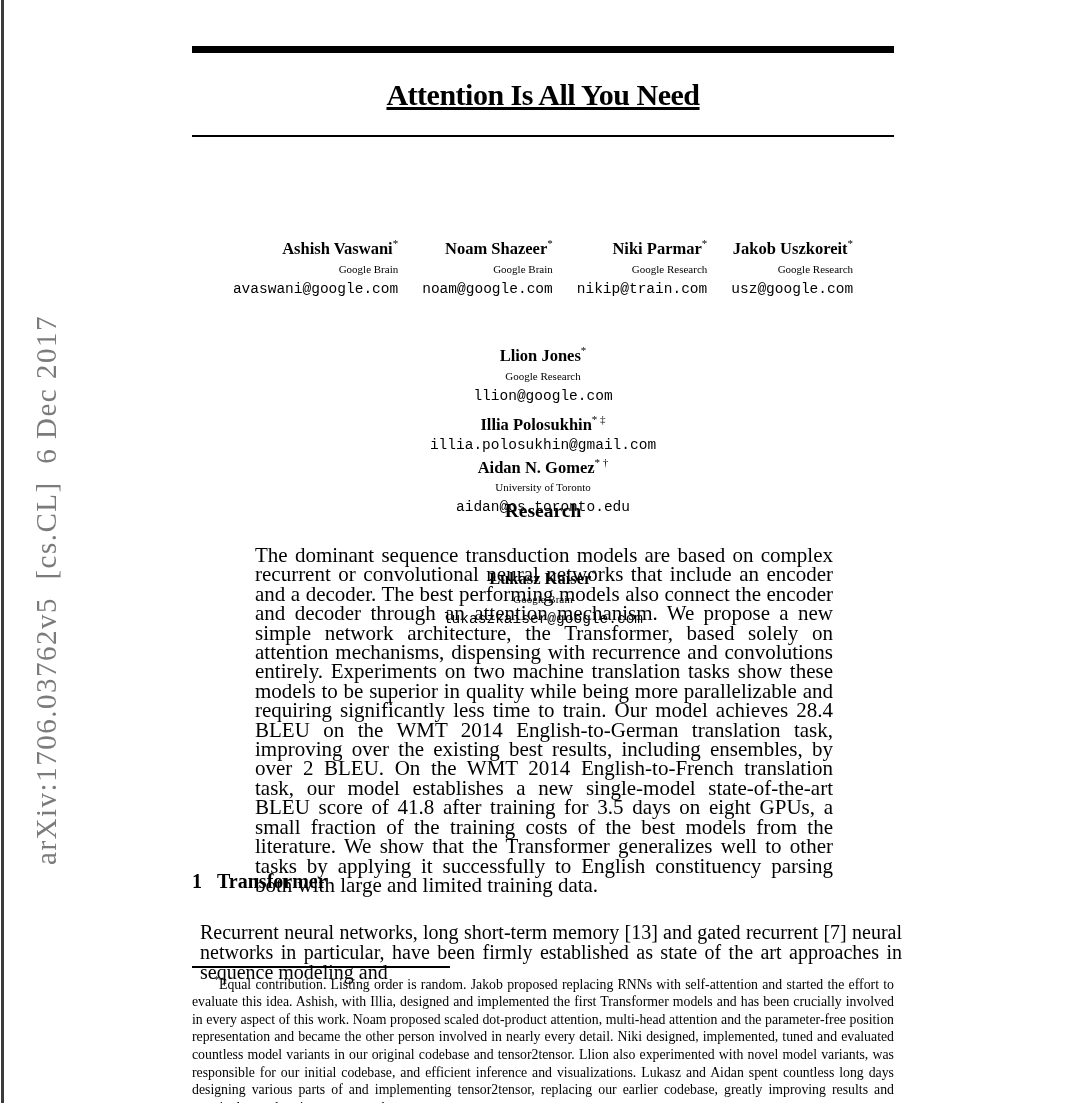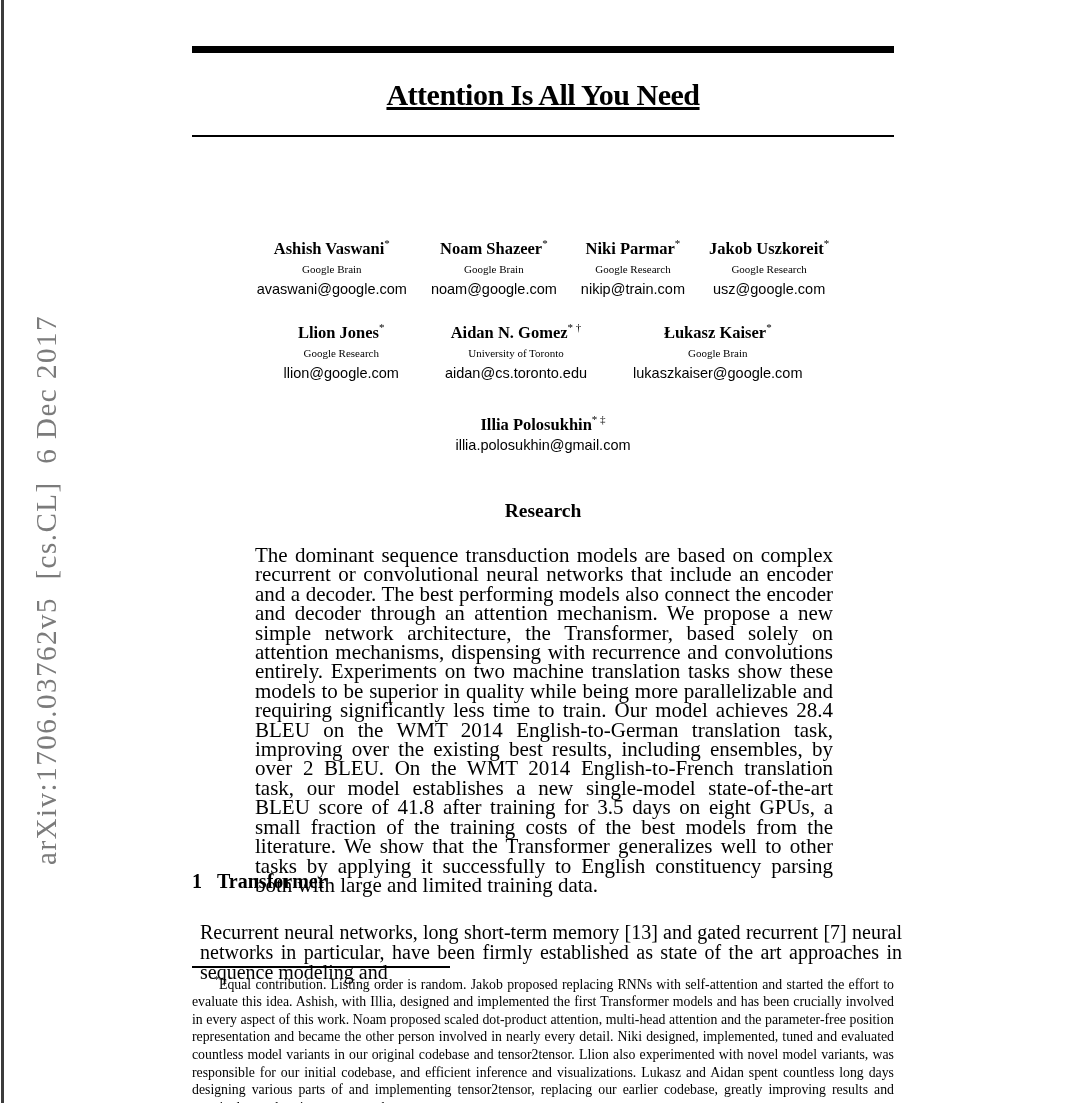--- a/index.html
+++ b/index.html
@@ -79,42 +79,42 @@
   }
 
   .authors-row {
     position: absolute;
     left: 0;
     width: 702px;
     display: flex;
     justify-content: center;
     text-align: center;
   }
-  .row-1 { top: 233px; gap: 24px; }
-  .row-2 { top: 317px; gap: 46px; }
+  .row-1 { top: 233px; gap: 24px; text-align: right; }
+  .row-2 { top: 340px; gap: 46px; flex-direction: column; }
   .row-3 { top: 409px; }
 
   .author-name {
     font-weight: bold;
     font-size: 16.5px;
     line-height: 20px;
     white-space: nowrap;
   }
   .author-name sup {
     font-weight: normal;
     font-size: 11px;
     white-space: pre;
   }
   .author-affil {
     font-size: 11px;
     line-height: 20px;
     white-space: nowrap;
   }
   .author-email {
-    font-family: Liberation Sans, sans-serif;
+    font-family: Liberation Mono, monospace;
     font-size: 14.5px;
     line-height: 20px;
     white-space: nowrap;
   }
 
   .abstract-heading {
     position: absolute;
     top: 500px;
     left: 0;
     width: 702px;

